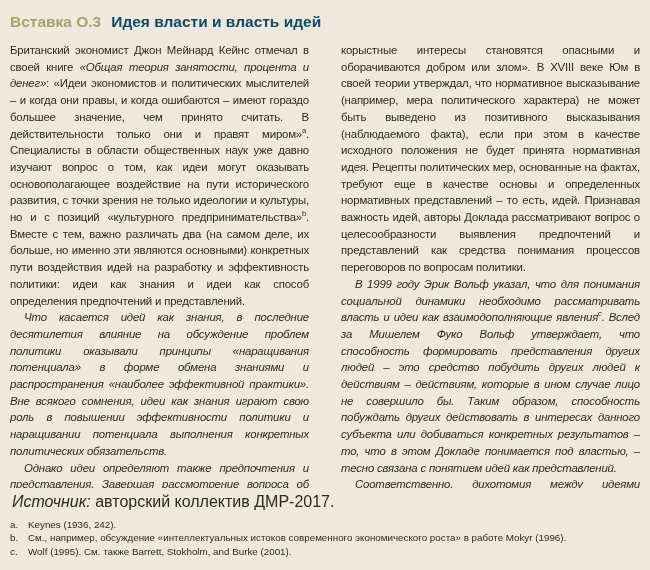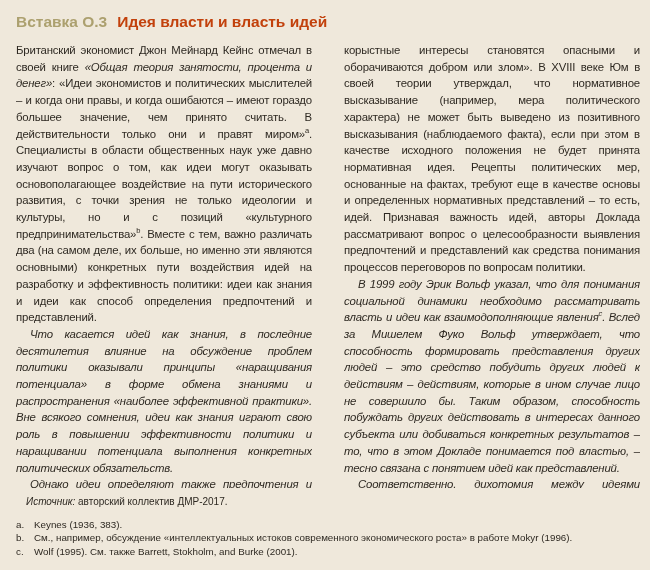--- a/index.html
+++ b/index.html
@@ -11,39 +11,39 @@
     width: 650px;
     height: 570px;
     overflow: hidden;
     font-family: "Liberation Sans", "DejaVu Sans", sans-serif;
     color: #2E2922;
   }
   .box {
     box-sizing: border-box;
     width: 650px;
     height: 570px;
-    padding: 10px 10px 8px 16px;
+    padding: 10px 10px 8px 10px;
     display: flex;
     flex-direction: column;
   }
   .box-header {
     display: flex;
     align-items: baseline;
     gap: 10px;
     margin: 3px 0 11px 0;
     flex: 0 0 auto;
   }
   .box-label {
     color: #ACA06F;
     font-weight: bold;
     font-size: 15.5px;
     white-space: nowrap;
   }
   .box-title {
-    color: #c2410c;
+    color: #0c4a6e;
     font-weight: bold;
     font-size: 15.5px;
   }
   .columns {
     display: flex;
     gap: 32px;
     height: 446px;
     overflow: hidden;
     flex: 0 0 auto;
   }
@@ -58,23 +58,23 @@
   .col p { margin: 0; }
   .col p.indent { text-indent: 14px; font-style: italic; }
   .italic { font-style: italic; }
   sup.note {
     font-size: 7.5px;
     line-height: 0;
     vertical-align: super;
   }
   .source-line {
     flex: 0 0 auto;
-    font-size: 10px;
+    font-size: 16px;
     line-height: 12px;
-    margin: 8px 0 0 10px;
+    margin: 8px 0 0 2px;
   }
   .source-label { font-style: italic; }
   .footnotes {
     flex: 0 0 auto;
     margin-top: 10px;
     font-size: 9.8px;
     line-height: 13.4px;
   }
   .footnote {
     display: flex;
@@ -111,21 +111,21 @@
   </div>
 
   <div class="source-line">
     <span class="source-label">Источник:</span>
     <span>авторский коллектив ДМР-2017.</span>
   </div>
 
   <div class="footnotes">
     <div class="footnote">
       <span class="fn-marker">a.</span>
-      <span class="fn-text">Keynes (1936, 383).</span>
+      <span class="fn-text">Keynes (1936, 242).</span>
     </div>
     <div class="footnote">
       <span class="fn-marker">b.</span>
       <span class="fn-text">См., например, обсуждение «интеллектуальных истоков современного экономического роста» в работе Mokyr (1996).</span>
     </div>
     <div class="footnote">
       <span class="fn-marker">c.</span>
       <span class="fn-text">Wolf (1995). См. также Barrett, Stokholm, and Burke (2001).</span>
     </div>
   </div>

